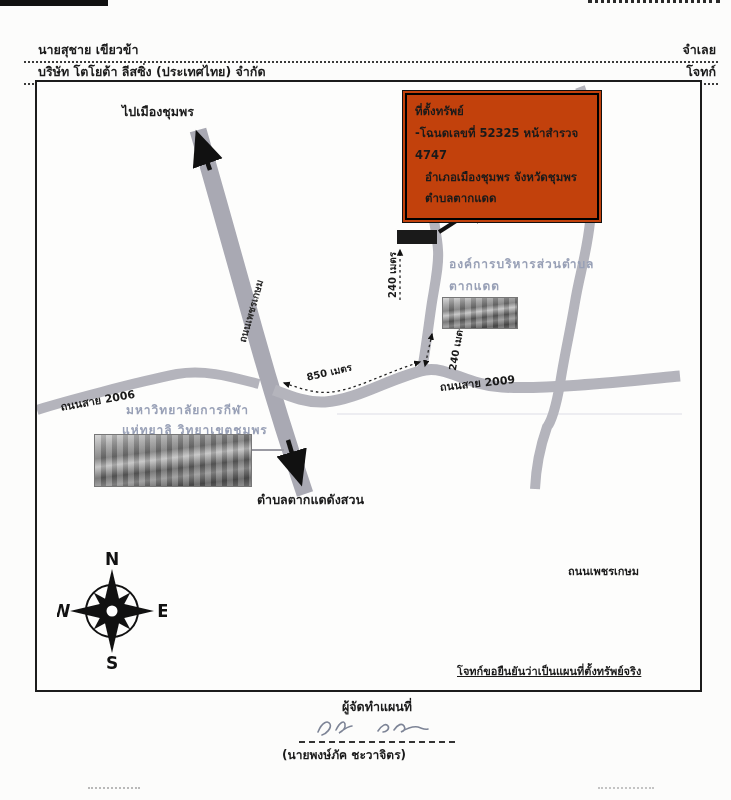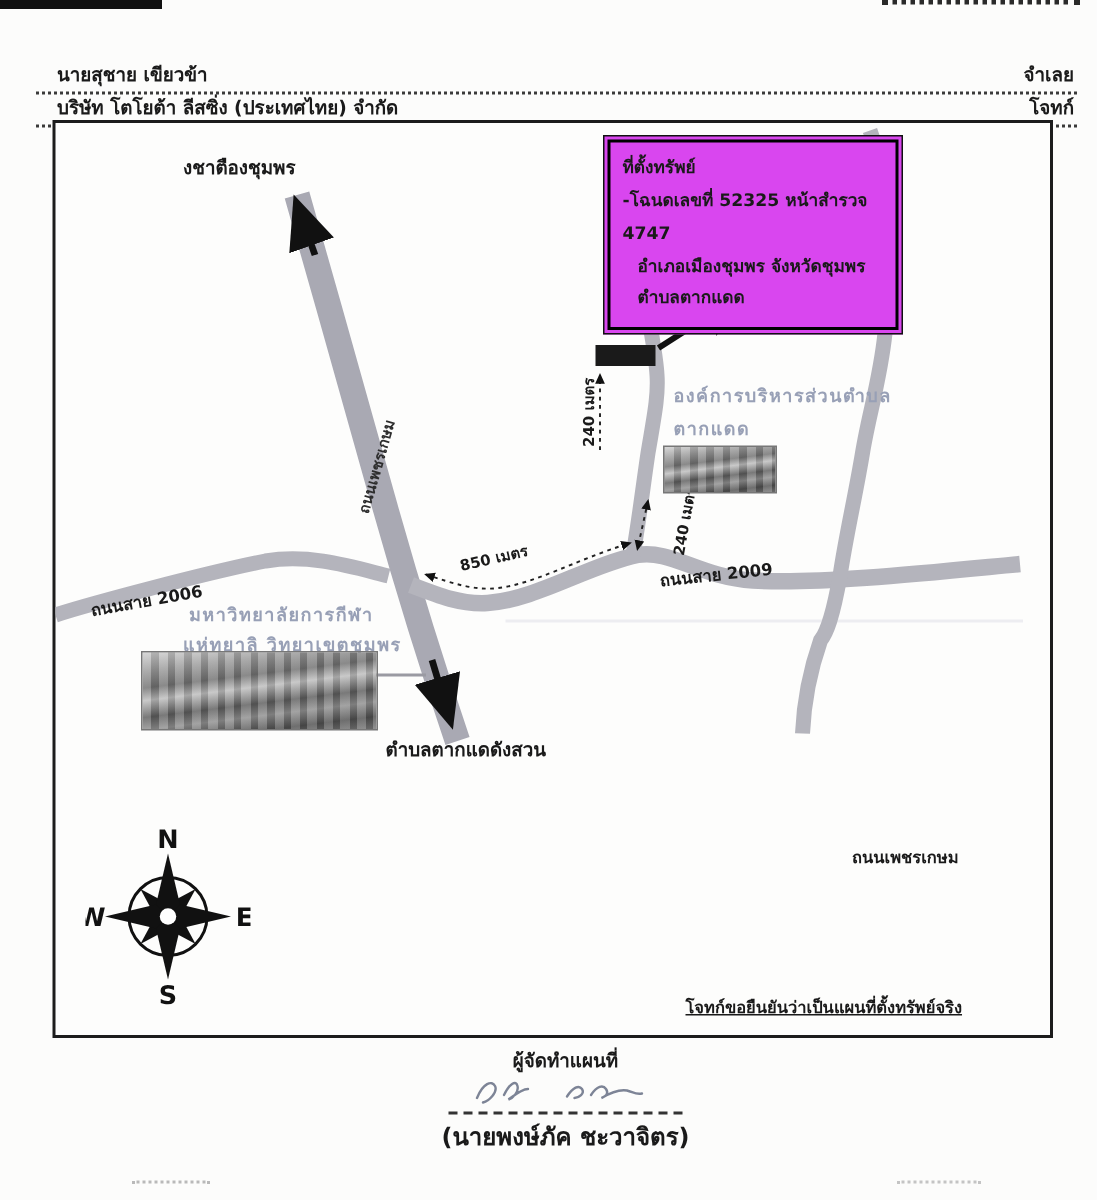--- a/index.html
+++ b/index.html
@@ -26,41 +26,41 @@
        border:2px solid #1c1c1c;background:#fdfdfc;}
   .map svg.roads{position:absolute;left:0;top:0;}
   .lbl{position:absolute;font-weight:bold;white-space:nowrap;}
   .lbl.b12{font-size:12.5px;}
   .lbl.b11{font-size:11px;}
   .lbl.b10{font-size:10px;}
   .faded{color:#98a0b6;font-weight:bold;font-size:12px;letter-spacing:1px;}
   .rot{transform-origin:0 0;}
   
   .infobox{position:absolute;left:365px;top:8px;width:194px;
-           border:1px solid #111;background:#d946ef;padding:2px;}
+           border:1px solid #111;background:#c2410c;padding:2px;}
   .infobox .inner{border:2px solid #000;padding:6px 8px 8px 8px;
                   font-size:11.5px;font-weight:bold;line-height:1.9;}
   .infobox .indent{padding-left:10px;}
   
   .photo{position:absolute;border:1px solid #777;
          background:
            linear-gradient(173deg,#cfcfcf 0%,#9a9a9a 18%,#707070 34%,#bdbdbd 46%,#5c5c5c 62%,#8f8f8f 74%,#4f4f4f 88%,#7a7a7a 100%);}
   .photo:after{content:"";position:absolute;inset:0;
          background:repeating-linear-gradient(90deg,rgba(255,255,255,.18) 0 6px,rgba(0,0,0,.12) 6px 11px);}
   .photo.sao{left:405px;top:215px;width:74px;height:30px;}
   .photo.uni{left:57px;top:352px;width:156px;height:51px;}
   
   .compass{position:absolute;left:20px;top:468px;width:110px;height:120px;}
   
   .preparer{position:absolute;left:277px;top:697px;width:200px;text-align:center;
             font-size:12.5px;font-weight:bold;}
   .sig{position:absolute;left:312px;top:714px;}
   .sigline{position:absolute;left:299px;top:741px;width:156px;border-top:2px dashed #333;}
-  .signame{position:absolute;left:282px;top:745px;width:190px;text-align:center;
-           font-size:16px;font-weight:bold;}
+  .signame{position:absolute;left:282px;top:745px;width:190px;text-align:left;
+           font-size:12px;font-weight:bold;}
   .scanline{position:absolute;left:300px;top:331px;width:345px;height:2px;background:#ededf1;}
 </style>
 </head>
 <body>
 
 <div class="artifact-bar"></div>
 <div class="artifact-dashes"></div>
 <div class="artifact-dot-l"></div>
 <div class="artifact-dot-r"></div>
 
@@ -119,21 +119,21 @@
 
   <div class="infobox">
     <div class="inner">
       <div>ที่ตั้งทรัพย์</div>
       <div>-โฉนดเลขที่  52325    หน้าสำรวจ  4747</div>
       <div class="indent">อำเภอเมืองชุมพร  จังหวัดชุมพร</div>
       <div class="indent">ตำบลตากแดด</div>
     </div>
   </div>
 
-  <div class="lbl b12" style="left:85px;top:20px;">งชาตืองชุมพร</div>
+  <div class="lbl b12" style="left:85px;top:20px;">ไปเมืองชุมพร</div>
   <div class="lbl b12" style="left:220px;top:408px;">ตำบลตากแดดังสวน</div>
 
   <div class="lbl b10 rot" style="left:198px;top:258px;transform:rotate(-74deg);color:#2d2d2d;">ถนนเพชรเกษม</div>
   <div class="lbl b11 rot" style="left:22px;top:316px;transform:rotate(-10deg);">ถนนสาย 2006</div>
   <div class="lbl b11 rot" style="left:402px;top:296px;transform:rotate(-6deg);">ถนนสาย 2009</div>
 
   <div class="lbl b10 rot" style="left:268px;top:288px;transform:rotate(-13deg);">850 เมตร</div>
   <div class="lbl b10 rot" style="left:348px;top:216px;transform:rotate(-90deg);">240 เมตร</div>
   <div class="lbl b10 rot" style="left:408px;top:287px;transform:rotate(-80deg);">240 เมตร</div>
 

